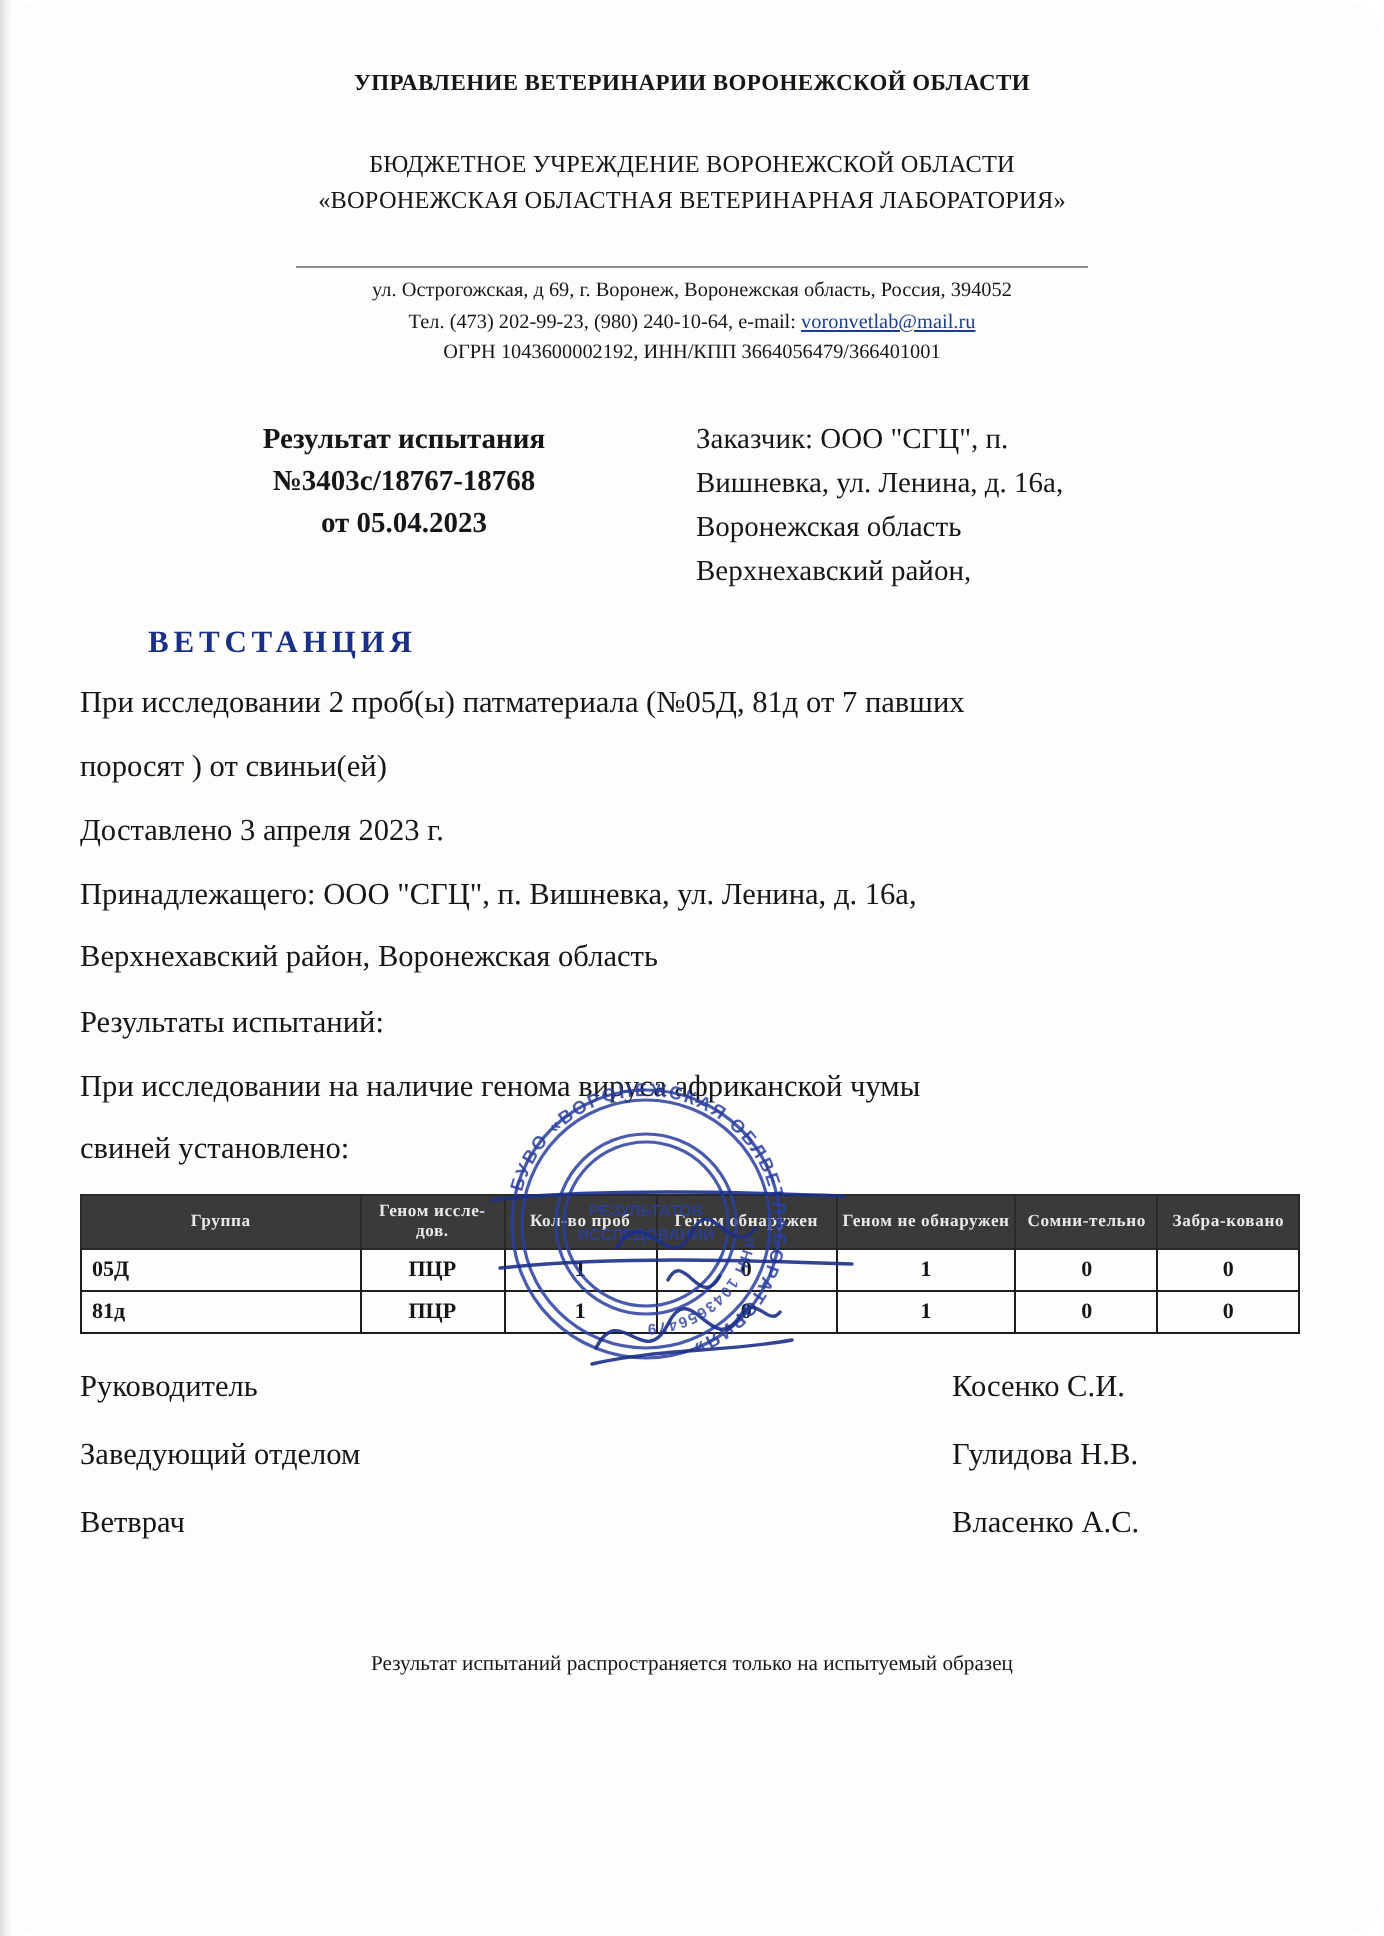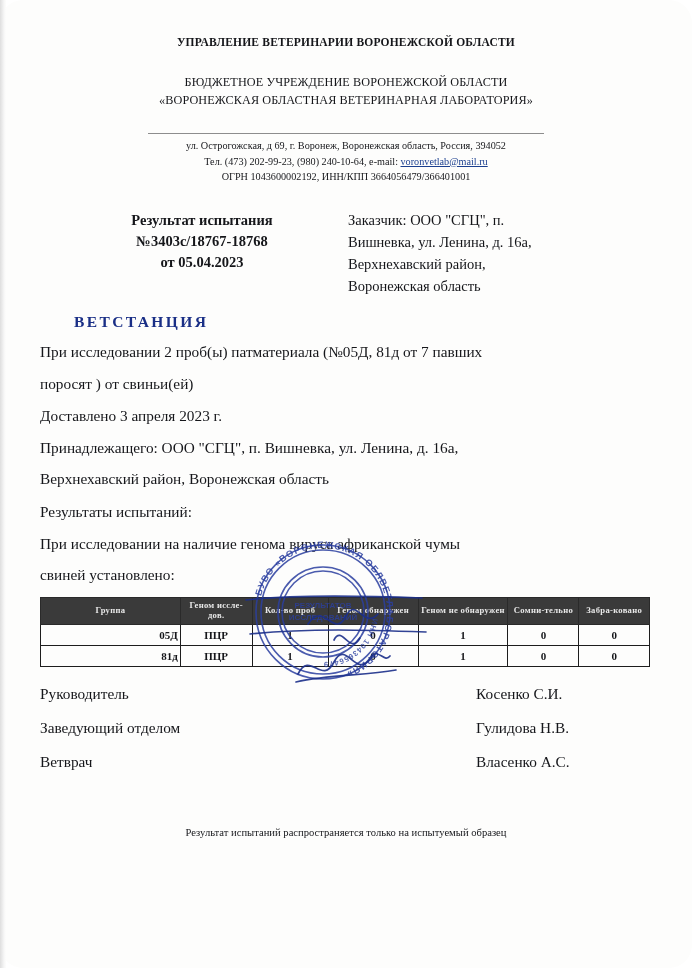--- a/index.html
+++ b/index.html
@@ -123,21 +123,21 @@
     letter-spacing: 0.3px;
   }
   table.results td {
     border: 1px solid #1d1d1d;
     height: 20px;
     text-align: center;
     font-size: 11px;
     font-weight: 600;
     padding: 0 2px;
   }
-  table.results td.c0 { text-align: right; padding-left: 5px; width: 150px; }
+  table.results td.c0 { text-align: left; padding-left: 5px; width: 150px; }
   table.results th.c0 { width: 150px; }
   table.results .c1 { width: 74px; }
   table.results .c2 { width: 80px; }
   table.results .c3 { width: 92px; }
   table.results .c4 { width: 92px; }
   table.results .c5 { width: 72px; }
   table.results .c6 { width: 72px; }
 
   .sign-area {
     position: relative;
@@ -205,22 +205,22 @@
 
     <div class="head-row">
       <div class="head-left">
         <div>Результат испытания</div>
         <div>№3403с/18767-18768</div>
         <div>от 05.04.2023</div>
       </div>
       <div class="head-right">
         <div>Заказчик: ООО "СГЦ", п.</div>
         <div>Вишневка, ул. Ленина, д. 16а,</div>
+        <div>Воронежская область</div>
         <div>Верхнехавский район,</div>
-        <div>Воронежская область</div>
       </div>
     </div>
 
     <div class="vetstation">ВЕТСТАНЦИЯ</div>
 
     <div class="body-text">
       <p>При исследовании 2 проб(ы) патматериала (№05Д, 81д от 7 павших</p>
       <p class="tight">поросят ) от свиньи(ей)</p>
       <p>Доставлено 3 апреля 2023 г.</p>
       <p>Принадлежащего: ООО "СГЦ", п. Вишневка, ул. Ленина, д. 16а,</p>

